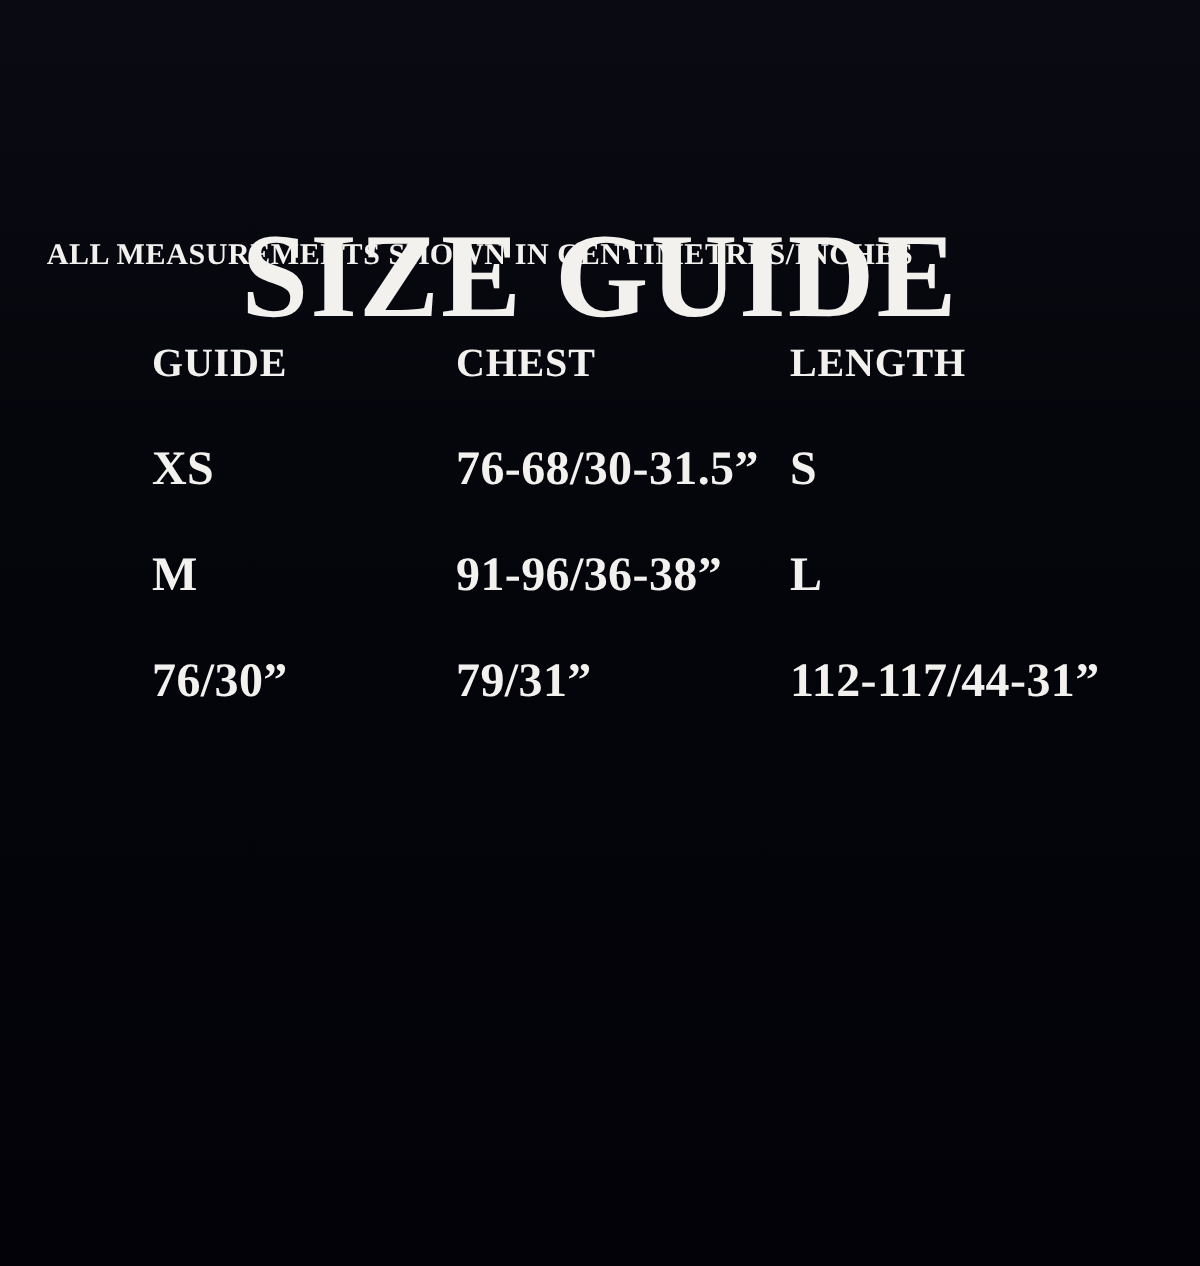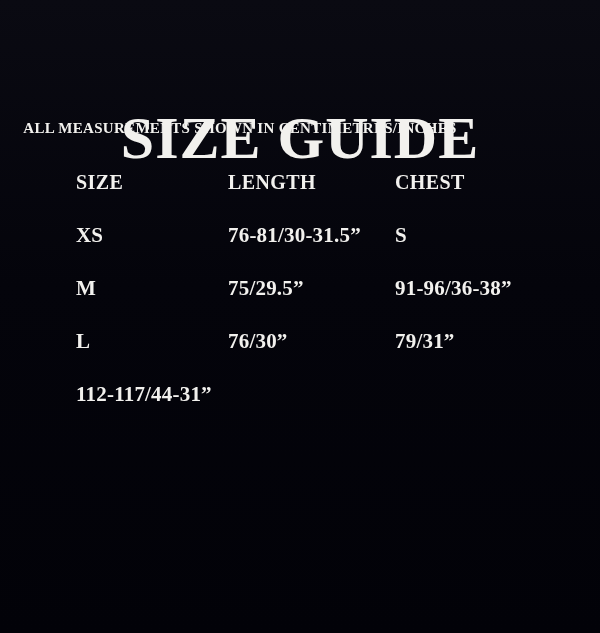--- a/index.html
+++ b/index.html
@@ -51,44 +51,43 @@
   .size-table .cell {
     font-weight: 700;
     line-height: 24px;
     white-space: nowrap;
   }
   .size-table .header-cell {
     font-size: 20px;
     letter-spacing: 0.4px;
   }
   .size-table .data-cell {
-    font-size: 21px;
+    font-size: 24px;
     letter-spacing: 0.2px;
   }
 </style>
 </head>
 <body>
 
 <h1 class="page-title">SIZE GUIDE</h1>
 
 <div class="page-subtitle">ALL MEASUREMENTS SHOWN IN CENTIMETRES/INCHES</div>
 
 <div class="size-table">
 
-  <div class="cell header-cell">SIZE</div>
+  <div class="cell header-cell">GUIDE</div>
+  <div class="cell header-cell">CHEST</div>
   <div class="cell header-cell">LENGTH</div>
-  <div class="cell header-cell">CHEST</div>
 
   <div class="cell data-cell">XS</div>
-  <div class="cell data-cell">76-81/30-31.5”</div>
+  <div class="cell data-cell">76-68/30-31.5”</div>
 
   <div class="cell data-cell">S</div>
 
   <div class="cell data-cell">M</div>
-  <div class="cell data-cell">75/29.5”</div>
   <div class="cell data-cell">91-96/36-38”</div>
 
   <div class="cell data-cell">L</div>
   <div class="cell data-cell">76/30”</div>
 
   <div class="cell data-cell">79/31”</div>
   <div class="cell data-cell">112-117/44-31”</div>
 </div>
 
 </body></html>

